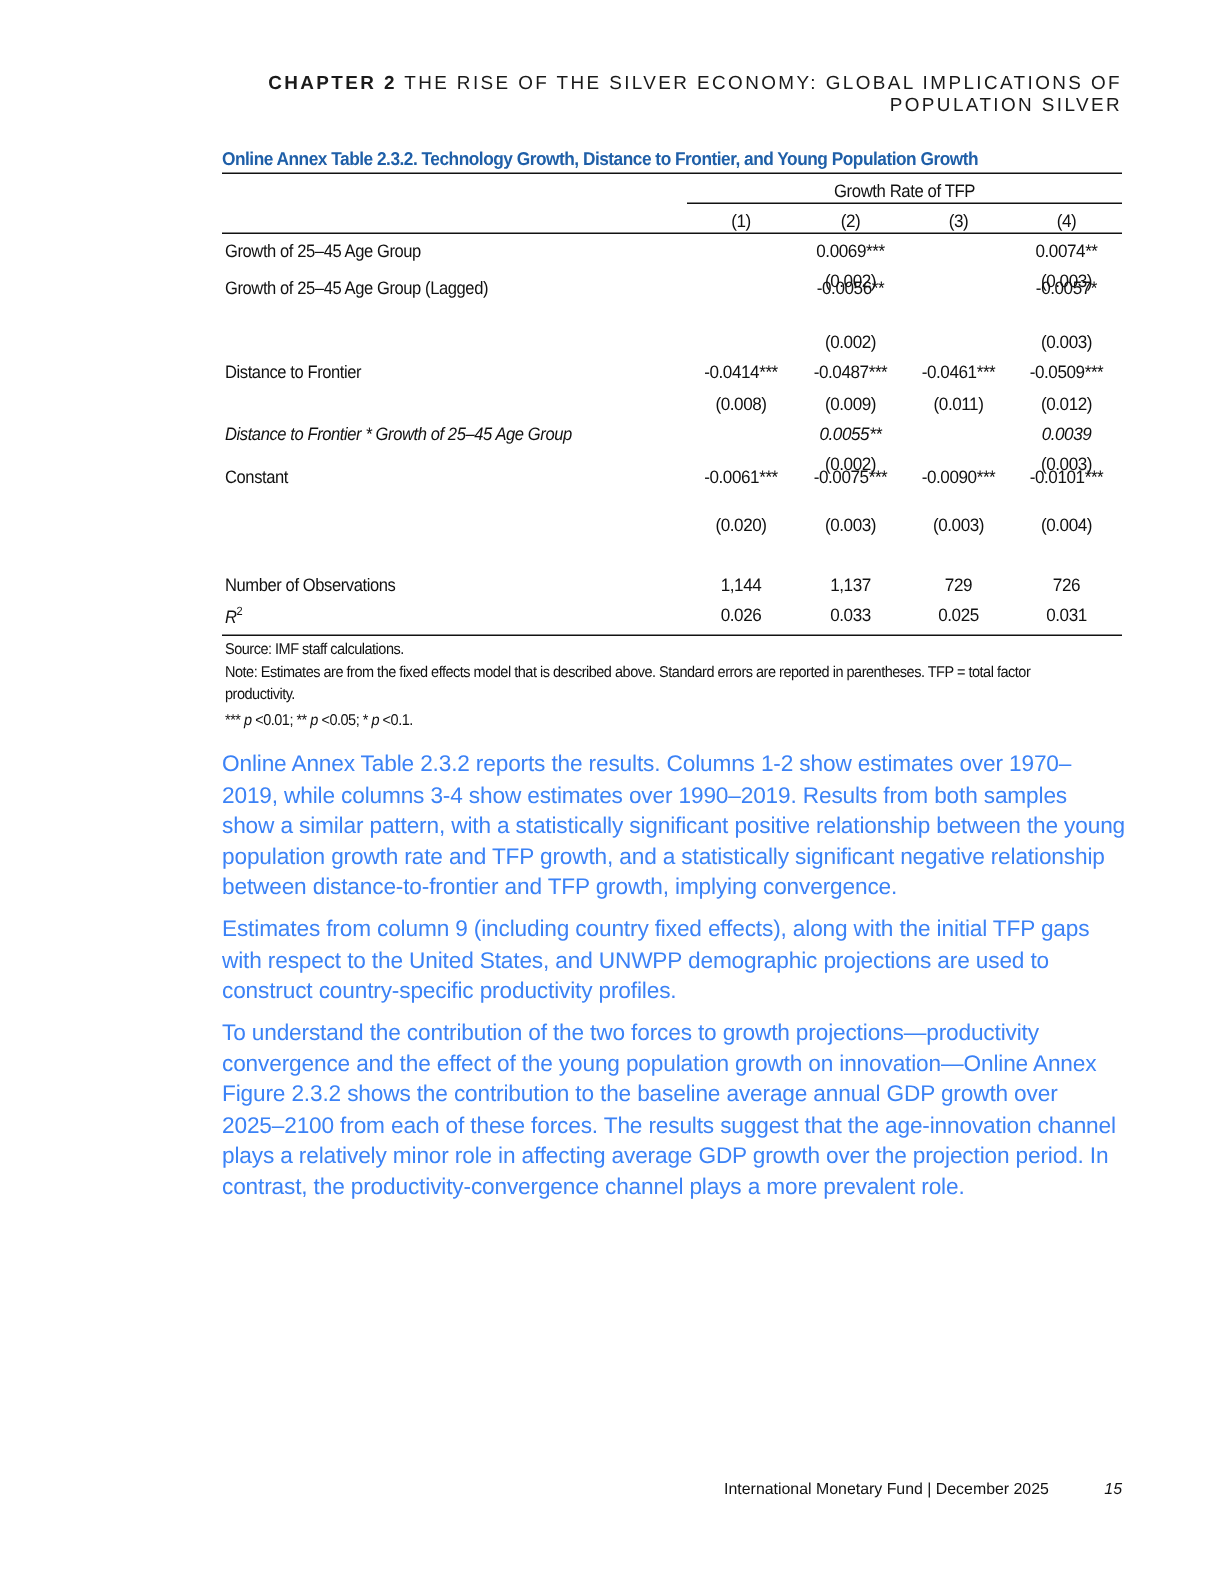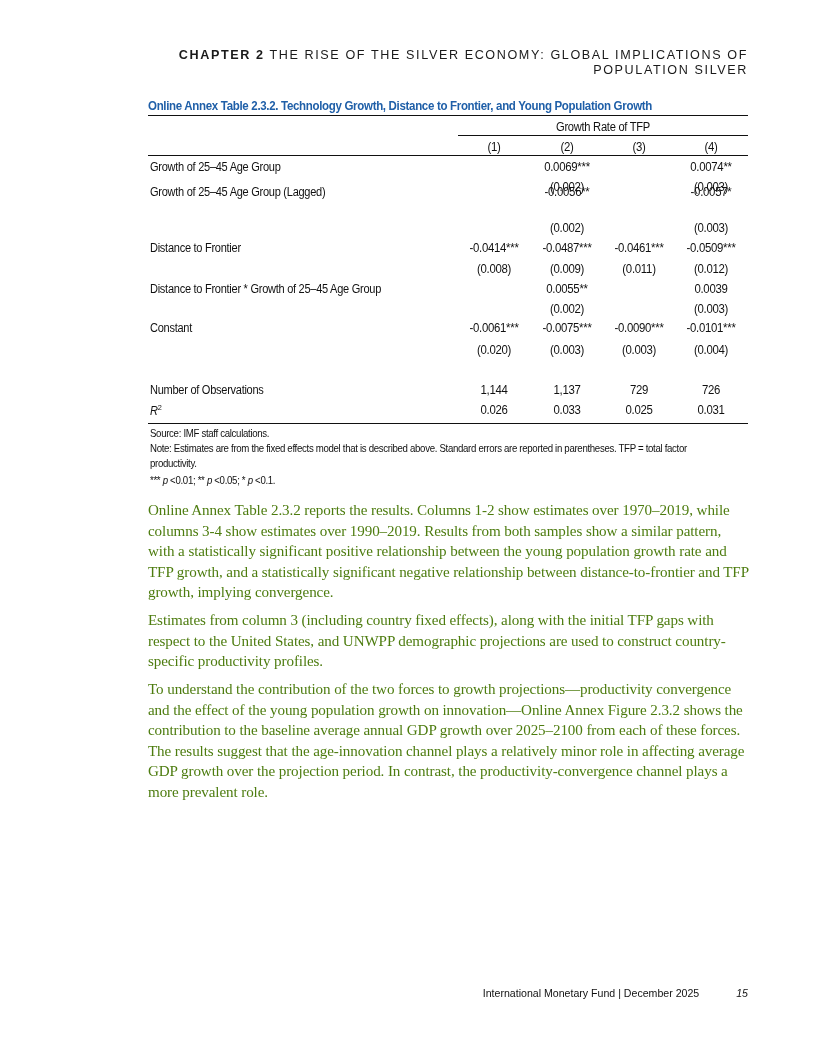--- a/index.html
+++ b/index.html
@@ -32,21 +32,21 @@
   .tbl .hdr-rule { position: absolute; left: 0; top: 37px; width: 600px; border-top: 1.2px solid #111; }
   .tbl .bottom-rule { position: absolute; left: 0; top: 305px; width: 600px; border-top: 1.3px solid #111; }
   .tbl .r2 sup { font-size: 8px; }
 
   .notes { position: absolute; left: 122px; top: 426px; width: 600px;
     font-family: "Liberation Sans", sans-serif; font-size: 10.4px; color: #111; letter-spacing: -0.35px; line-height: 15px; }
   .notes div { transform: scaleX(0.93); transform-origin: left top; width: 640px; }
   .notes .sig { margin-top: 2px; }
 
   .body-text { position: absolute; left: 120px; top: 500px; width: 602px;
-    font-family: Liberation Serif, serif; font-size: 15.1px; line-height: 20.5px; color: #4d7c0f; letter-spacing: -0.1px; }
+    font-family: Liberation Sans, sans-serif; font-size: 15.1px; line-height: 20.5px; color: #3b82f6; letter-spacing: -0.1px; }
   .body-text p { margin: 0 0 7.5px 0; }
 
   .footer { position: absolute; right: 96px; top: 987px; font-family: "Liberation Sans", sans-serif; font-size: 10.6px; color: #111; }
   .footer .pub { display: inline-block; margin-right: 34px; }
   .footer .pn { font-style: italic; text-align: center; }
 </style>
 </head>
 <body>
 
 <div class="page">
@@ -106,35 +106,35 @@
       <span class="c c3">-0.0461***</span>
       <span class="c c4">-0.0509***</span>
     </div>
     <div class="row" style="top:144px;">
       <span class="lab"></span>
       <span class="c c1">(0.008)</span>
       <span class="c c2">(0.009)</span>
       <span class="c c3">(0.011)</span>
       <span class="c c4">(0.012)</span>
     </div>
-    <div class="row" style="top:164px;">
+    <div class="row" style="top:164px;font-style:italic;">
       <span class="lab">Distance to Frontier * Growth of 25–45 Age Group</span>
       <span class="c c1"></span>
       <span class="c c2">0.0055**</span>
       <span class="c c3"></span>
       <span class="c c4">0.0039</span>
     </div>
     <div class="row" style="top:184px;">
       <span class="lab"></span>
       <span class="c c1"></span>
       <span class="c c2">(0.002)</span>
       <span class="c c3"></span>
       <span class="c c4">(0.003)</span>
     </div>
-    <div class="row" style="top:203px;">
+    <div class="row" style="top:193px;">
       <span class="lab">Constant</span>
       <span class="c c1">-0.0061***</span>
       <span class="c c2">-0.0075***</span>
       <span class="c c3">-0.0090***</span>
       <span class="c c4">-0.0101***</span>
     </div>
     <div class="row" style="top:225px;">
       <span class="lab"></span>
       <span class="c c1">(0.020)</span>
       <span class="c c2">(0.003)</span>
@@ -160,21 +160,21 @@
   </div>
 
   <div class="notes">
     <div>Source: IMF staff calculations.</div>
     <div style="width:620px;">Note: Estimates are from the fixed effects model that is described above. Standard errors are reported in parentheses. TFP = total factor productivity.</div>
     <div class="sig"><span>***</span> <i>p</i><span> &lt;0.01; </span><span>**</span> <i>p</i><span> &lt;0.05; </span><span>*</span> <i>p</i><span> &lt;0.1.</span></div>
   </div>
 
   <div class="body-text">
     <p>Online Annex Table 2.3.2 reports the results. Columns 1-2 show estimates over 1970–2019, while columns 3-4 show estimates over 1990–2019. Results from both samples show a similar pattern, with a statistically significant positive relationship between the young population growth rate and TFP growth, and a statistically significant negative relationship between distance-to-frontier and TFP growth, implying convergence.</p>
-    <p>Estimates from column 3 (including country fixed effects), along with the initial TFP gaps with respect to the United States, and UNWPP demographic projections are used to construct country-specific productivity profiles.</p>
+    <p>Estimates from column 9 (including country fixed effects), along with the initial TFP gaps with respect to the United States, and UNWPP demographic projections are used to construct country-specific productivity profiles.</p>
     <p>To understand the contribution of the two forces to growth projections—productivity convergence and the effect of the young population growth on innovation—Online Annex Figure 2.3.2 shows the contribution to the baseline average annual GDP growth over 2025–2100 from each of these forces. The results suggest that the age-innovation channel plays a relatively minor role in affecting average GDP growth over the projection period. In contrast, the productivity-convergence channel plays a more prevalent role.</p>
   </div>
 
   <div class="footer">
     <span class="pub">International Monetary Fund | December 2025</span>
     <span class="pn">15</span>
   </div>
 </div>
 
 </body></html>

